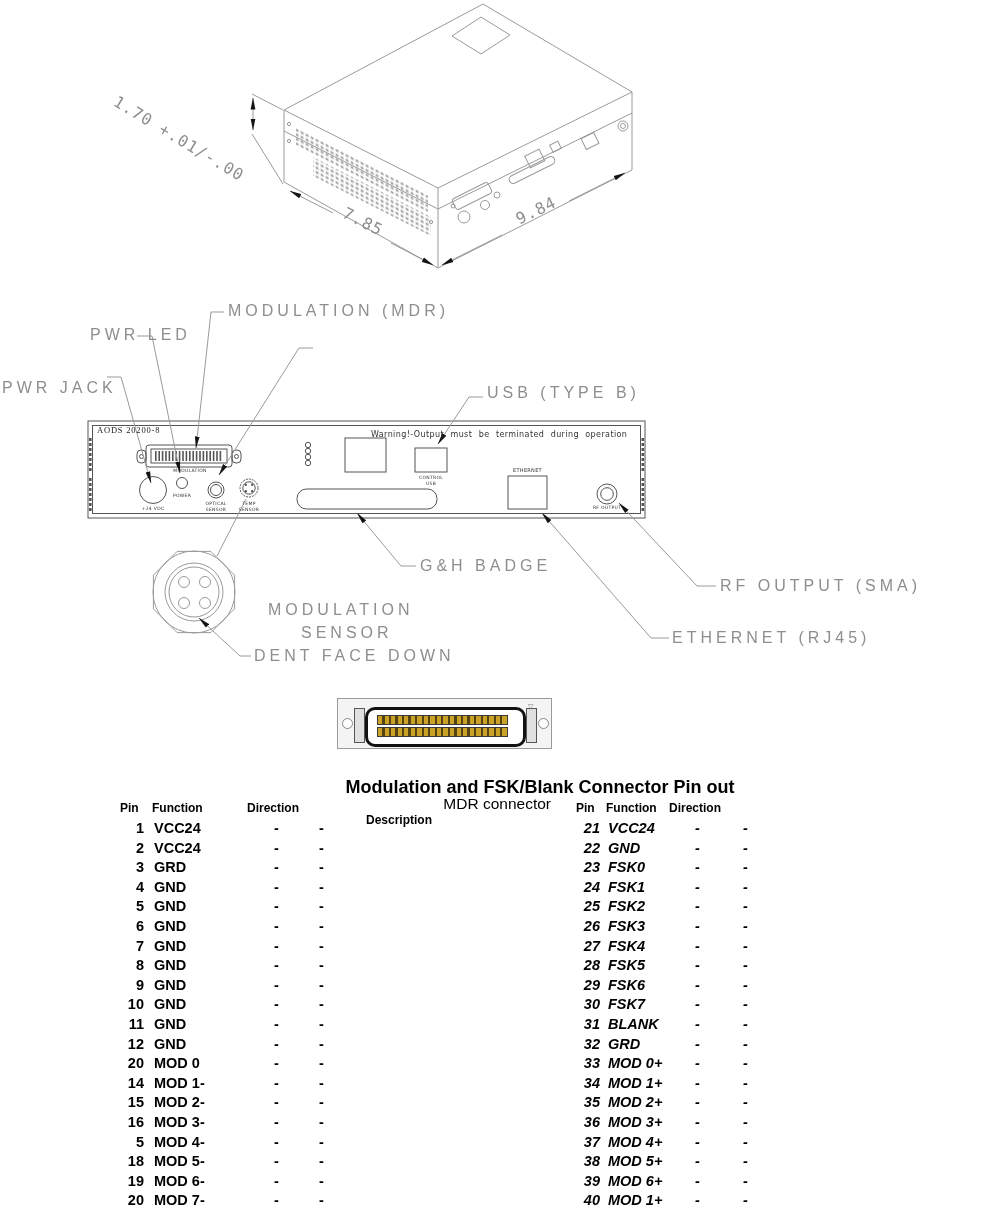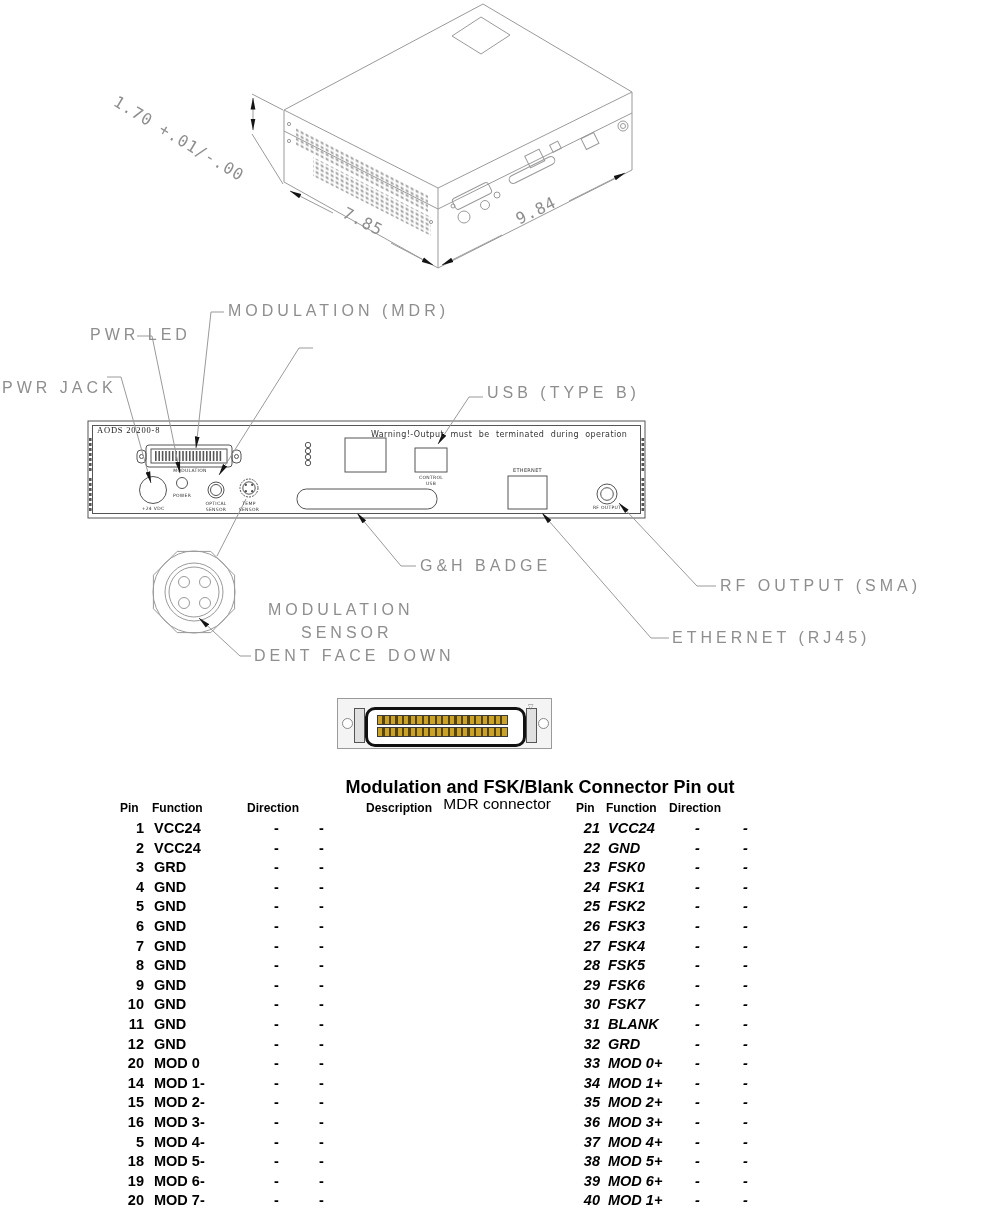--- a/index.html
+++ b/index.html
@@ -224,21 +224,21 @@
         <div class="pinrow"></div>
       </div>
     </div>
   </div>
   <div id="mdr-caption">MDR connector</div>
 
   <div class="tbltitle">Modulation and FSK/Blank Connector Pin out</div>
   <div class="th" style="left:120px;">Pin</div>
   <div class="th" style="left:152px;">Function</div>
   <div class="th" style="left:247px;">Direction</div>
-  <div class="th" style="left:366px;">Description</div>
+  <div class="th" style="left:366px;margin-top:12px;">Description</div>
   <div class="th" style="left:576px;">Pin</div>
   <div class="th" style="left:606px;">Function</div>
   <div class="th" style="left:669px;">Direction</div>
   <div id="rows-left" class="pincol">
       <div class="prow">
         <span class="pin">1</span>
         <span class="fn">VCC24</span>
         <span class="d1">-</span>
         <span class="d2">-</span>
       </div>

